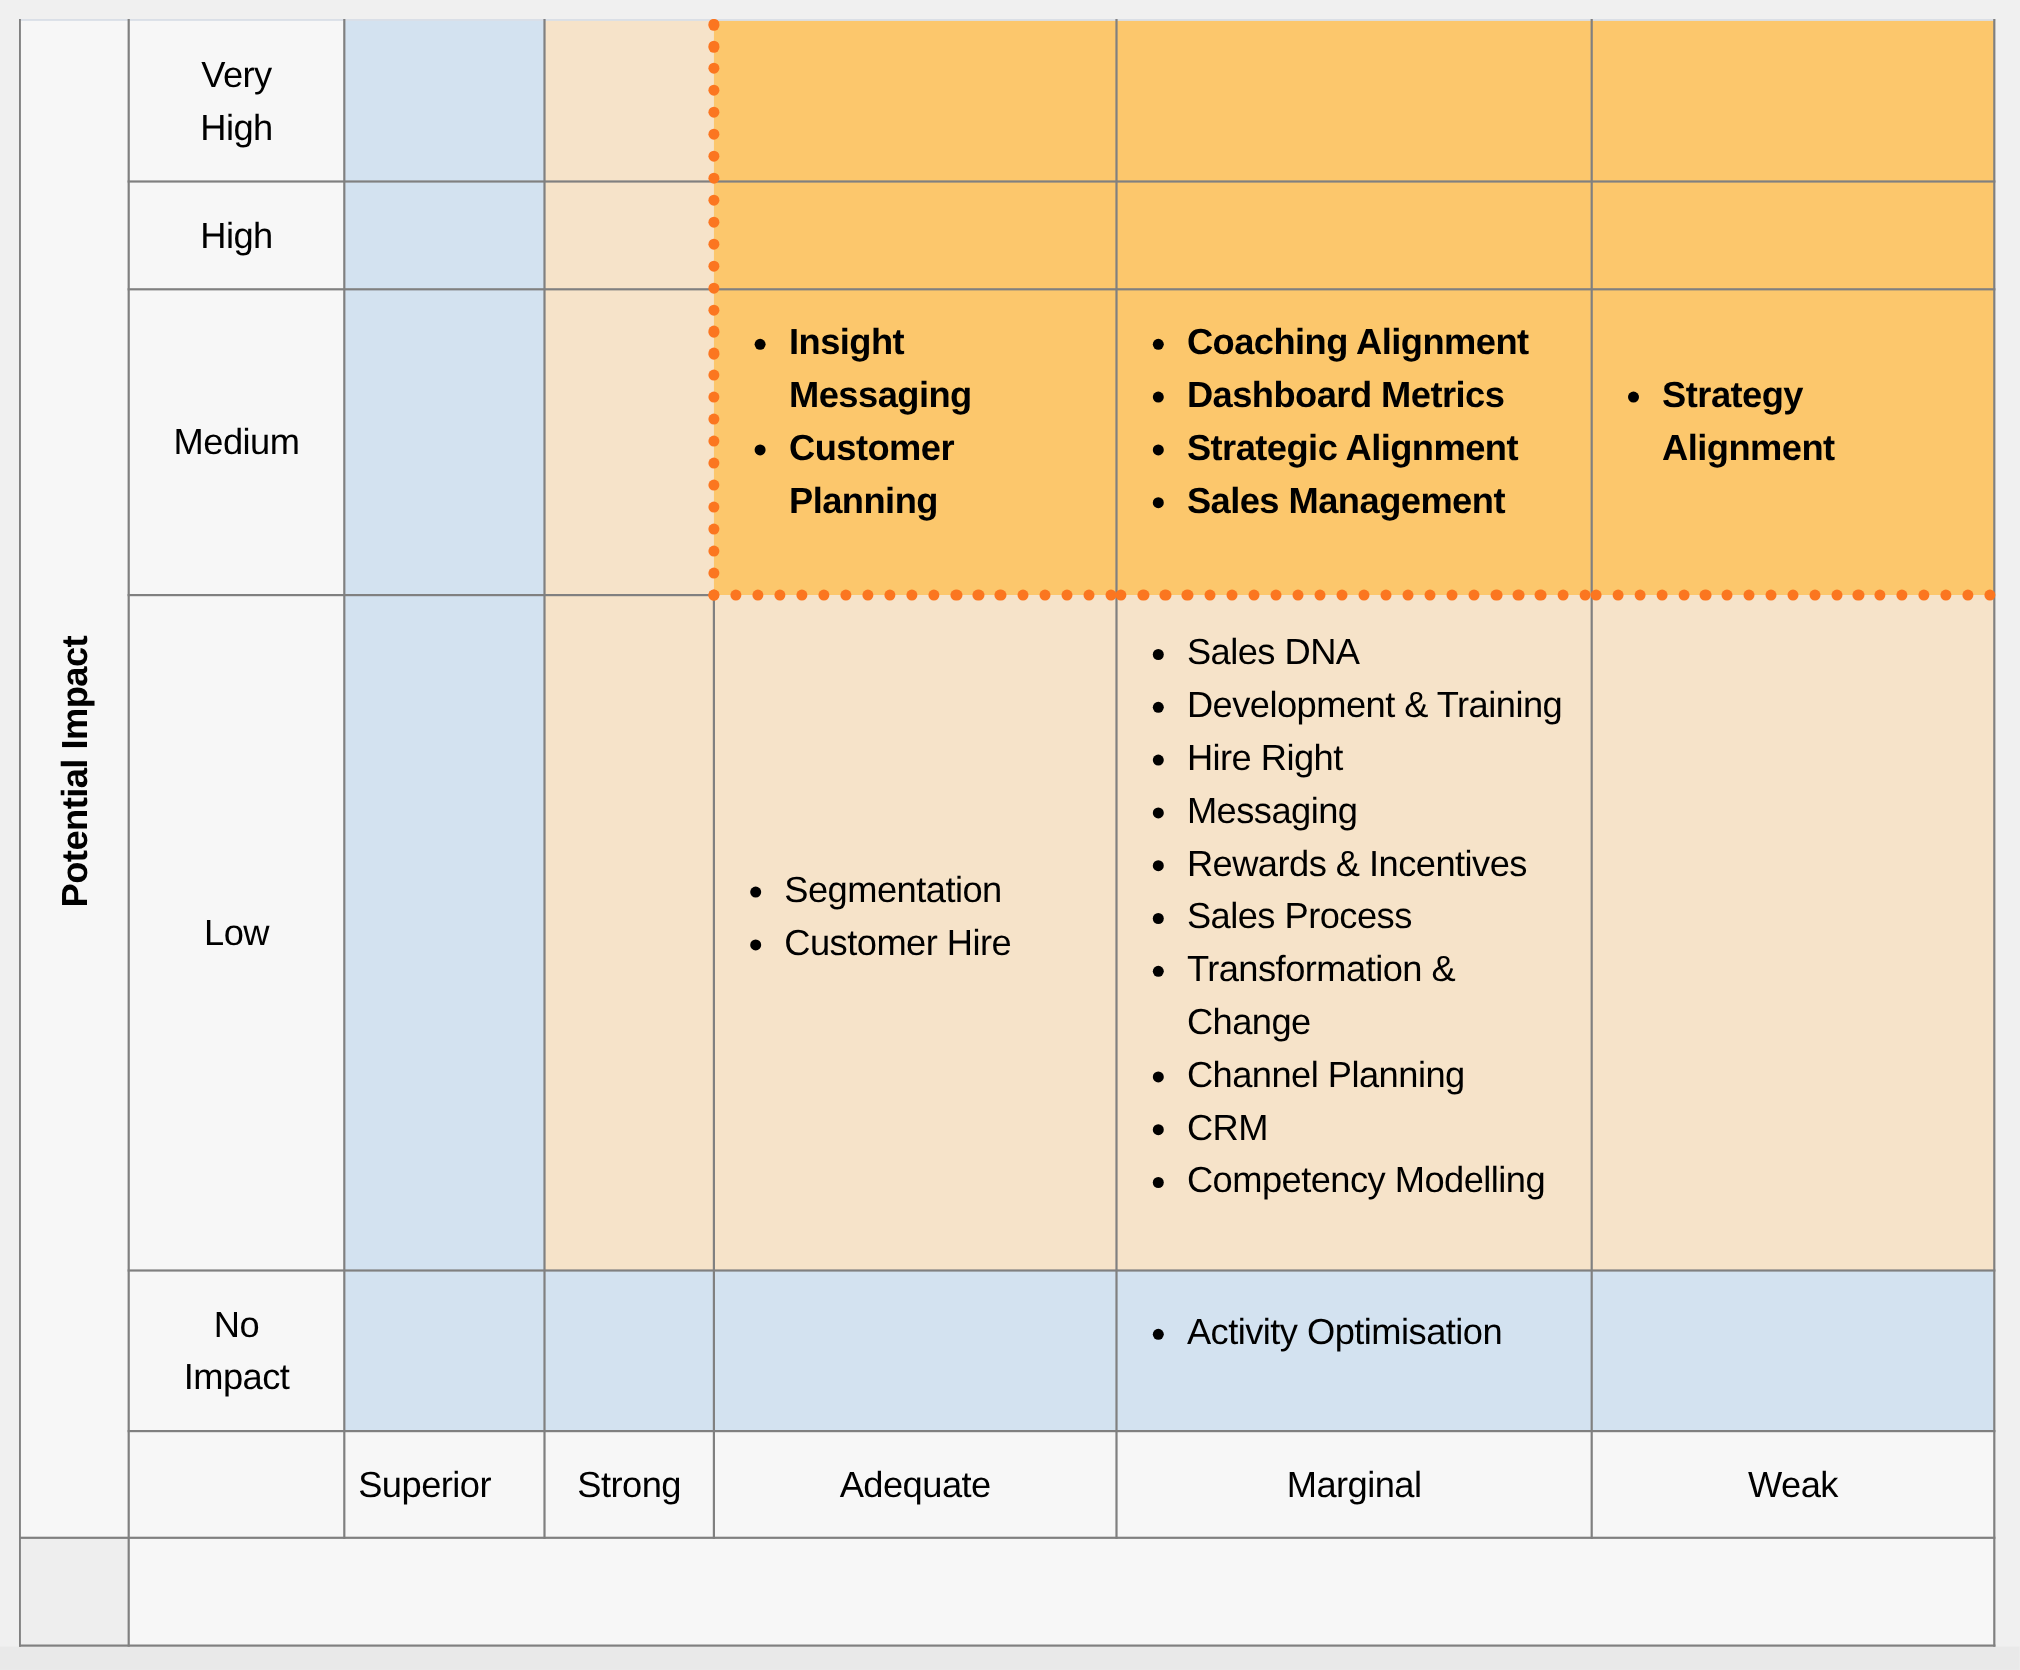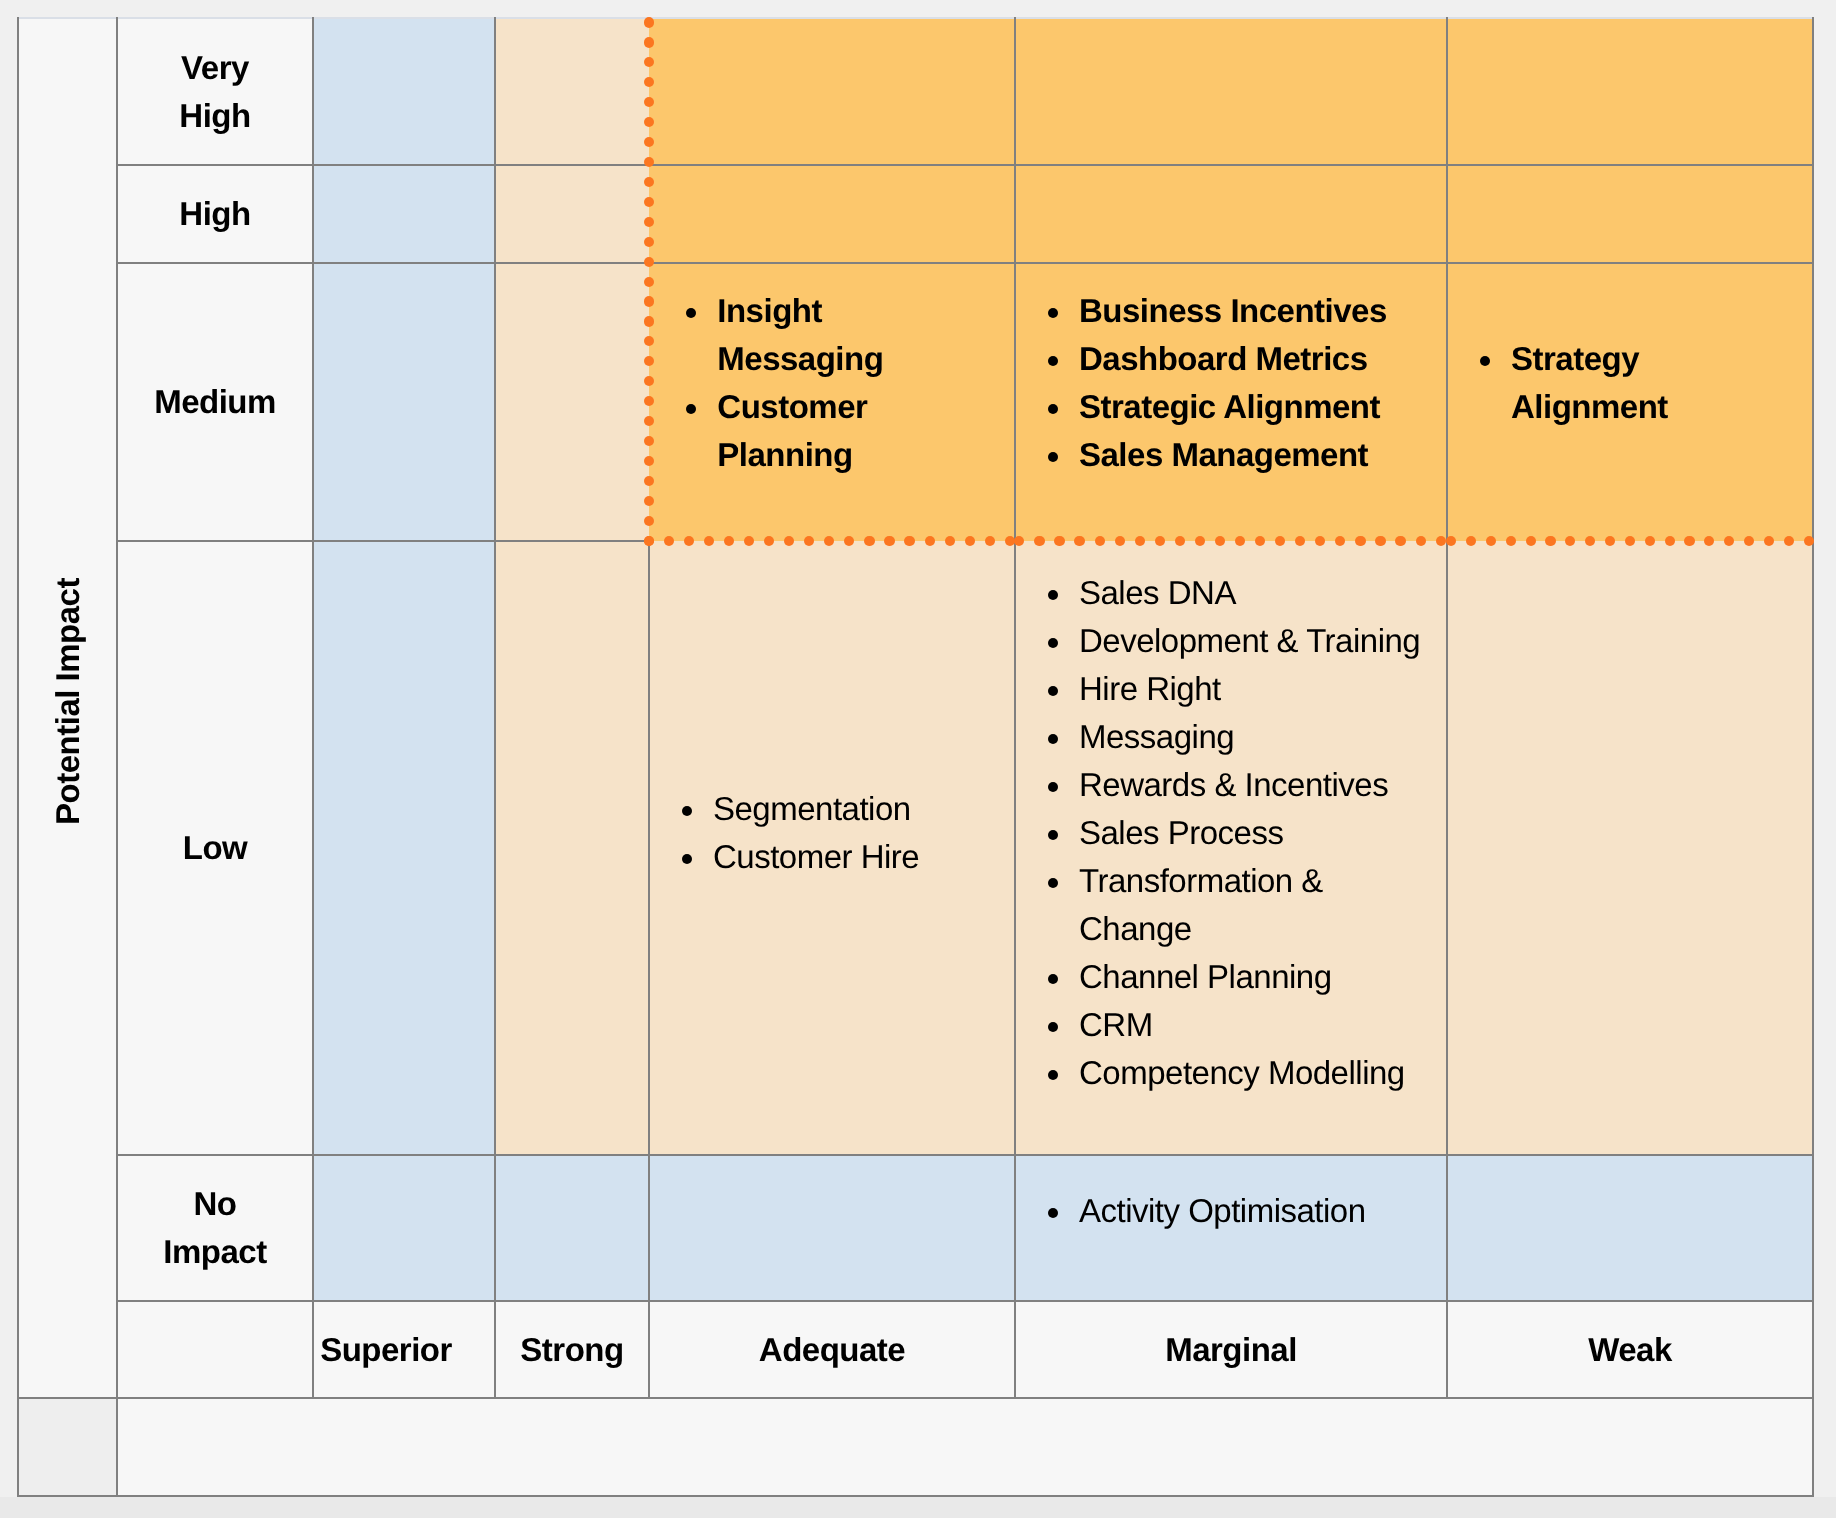--- a/index.html
+++ b/index.html
@@ -21,21 +21,21 @@
   .og{background:#fcc76c;}   
   .gr{background:#eeeeee;}   
 
   
   .hline{position:absolute;height:2px;background:#808080;}
   .vline{position:absolute;width:2px;background:#808080;}
   .hline.light{background:#dadfe7;}
 
   
   .lbl{position:absolute;display:flex;align-items:center;justify-content:center;
-       font-weight:bold;font-size:33px;letter-spacing:-0.5px;line-height:48px;
+       font-weight:normal;font-size:33px;letter-spacing:-0.5px;line-height:48px;
        color:#000;text-align:center;}
   #ylab{position:absolute;display:flex;align-items:center;justify-content:center;}
   #ylab .vtext{display:block;transform:rotate(-90deg);transform-origin:center center;
                font-weight:bold;font-size:33px;letter-spacing:-0.5px;white-space:nowrap;
                line-height:47px;position:relative;top:-7px;color:#000;
                -webkit-font-smoothing:antialiased;}
 
   
   .list{position:absolute;display:flex;align-items:center;box-sizing:border-box;padding-right:23px;}
   .list ul{margin:0;padding:0 0 35px 0;list-style:none;width:100%;}
@@ -156,21 +156,21 @@
     </div>
 
   <div class="list bold" style="left: 635.3px; top: 243.2px; width: 366px; height: 278px;">
     <ul>
         <li>Insight Messaging</li>
         <li>Customer Planning</li>
       </ul>
   </div>
   <div class="list bold" style="left: 997px; top: 243.1px; width: 432px; height: 278px;">
     <ul>
-        <li>Business Incentives</li>
+        <li>Coaching Alignment</li>
         <li>Dashboard Metrics</li>
         <li>Strategic Alignment</li>
         <li>Sales Management</li>
       </ul>
   </div>
   <div class="list bold" style="left: 1429px; top: 243px; width: 366px; height: 278px;">
     <ul>
         <li>Strategy Alignment</li>
       </ul>
   </div>

